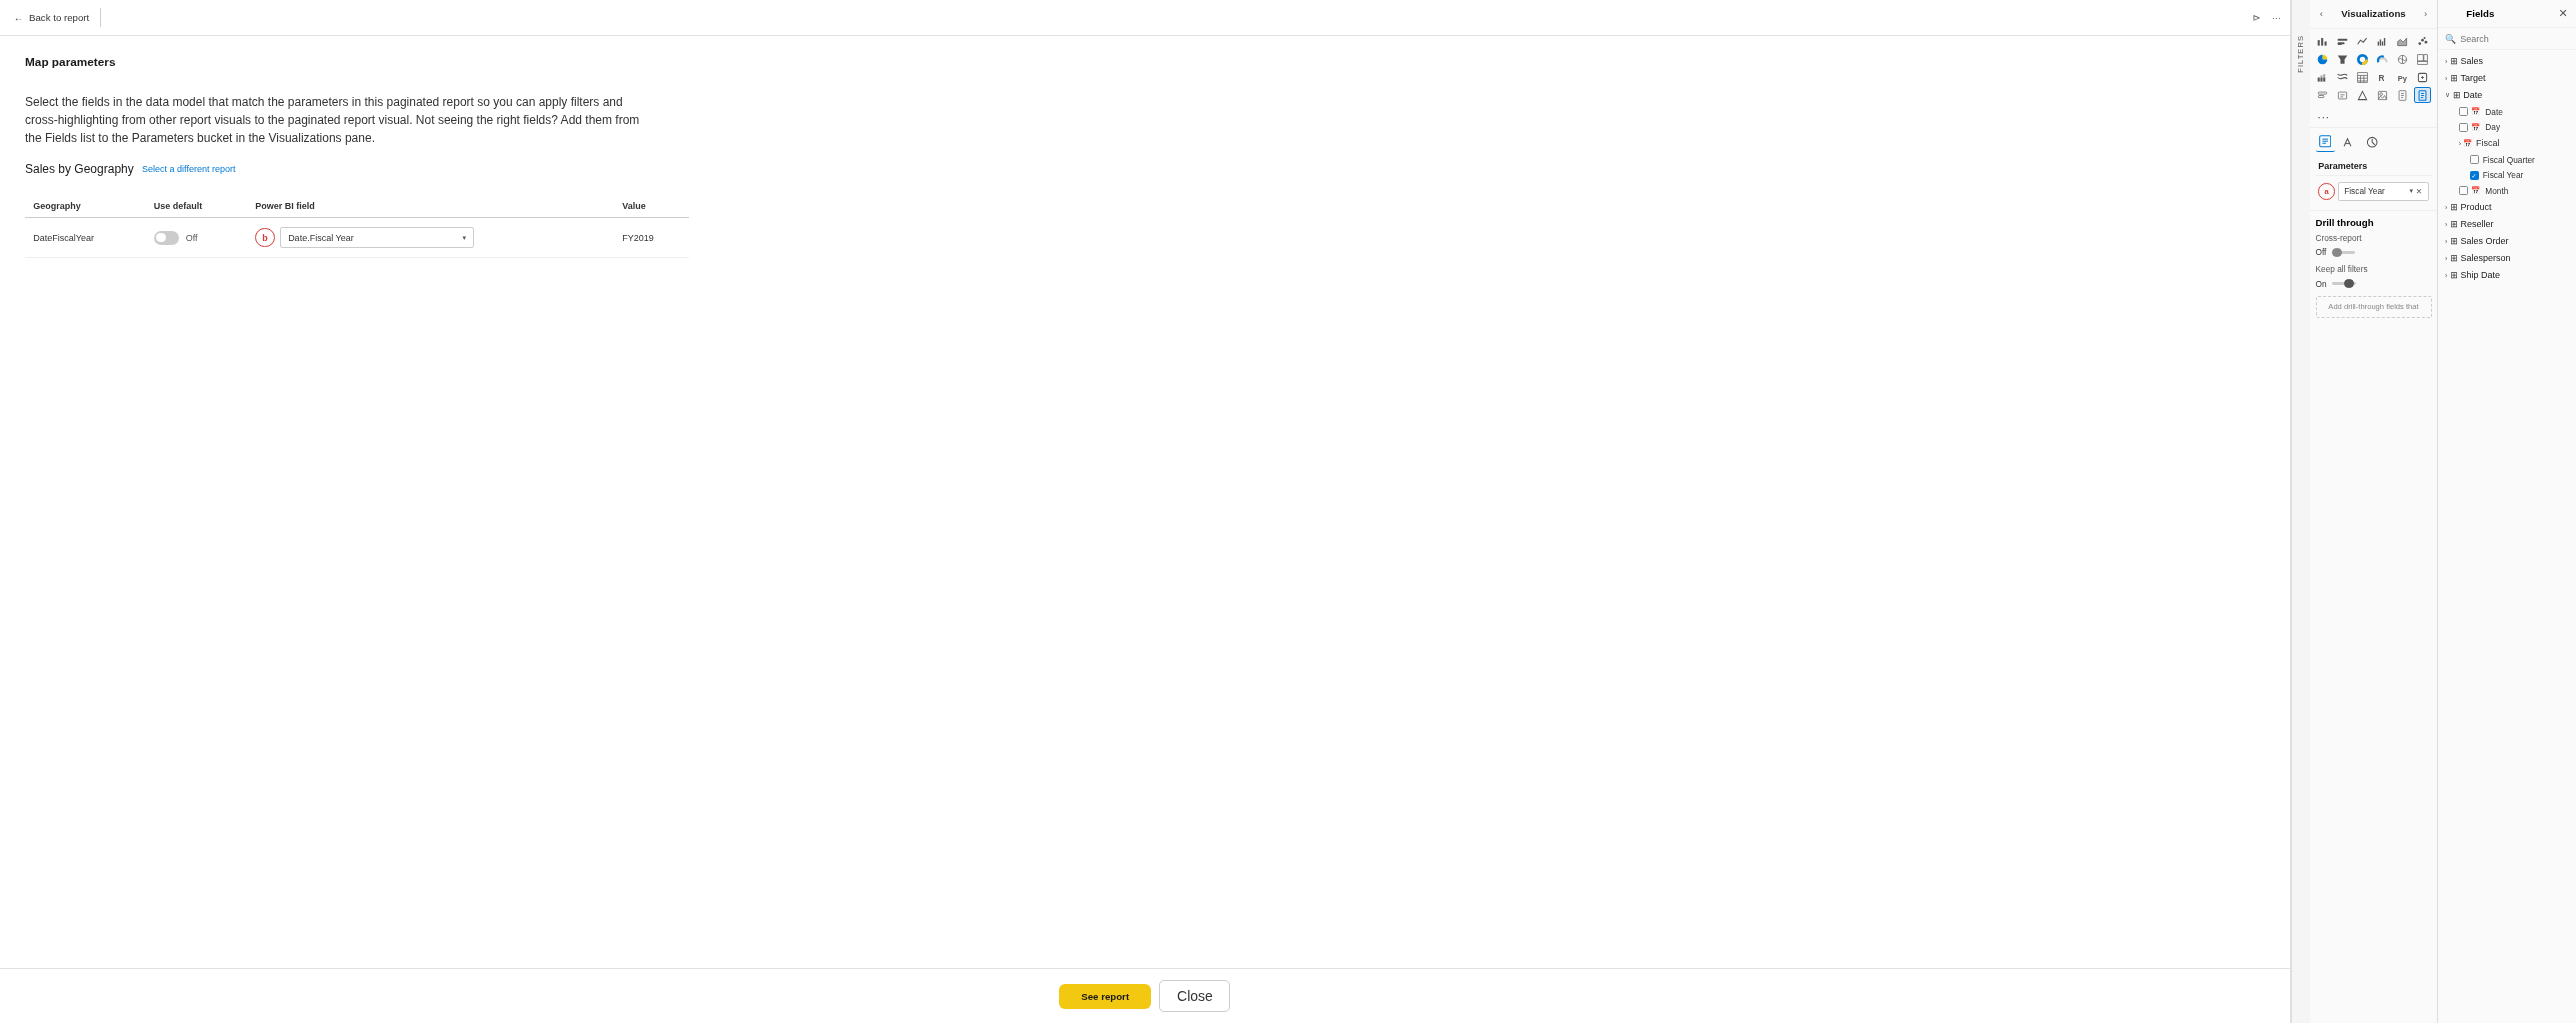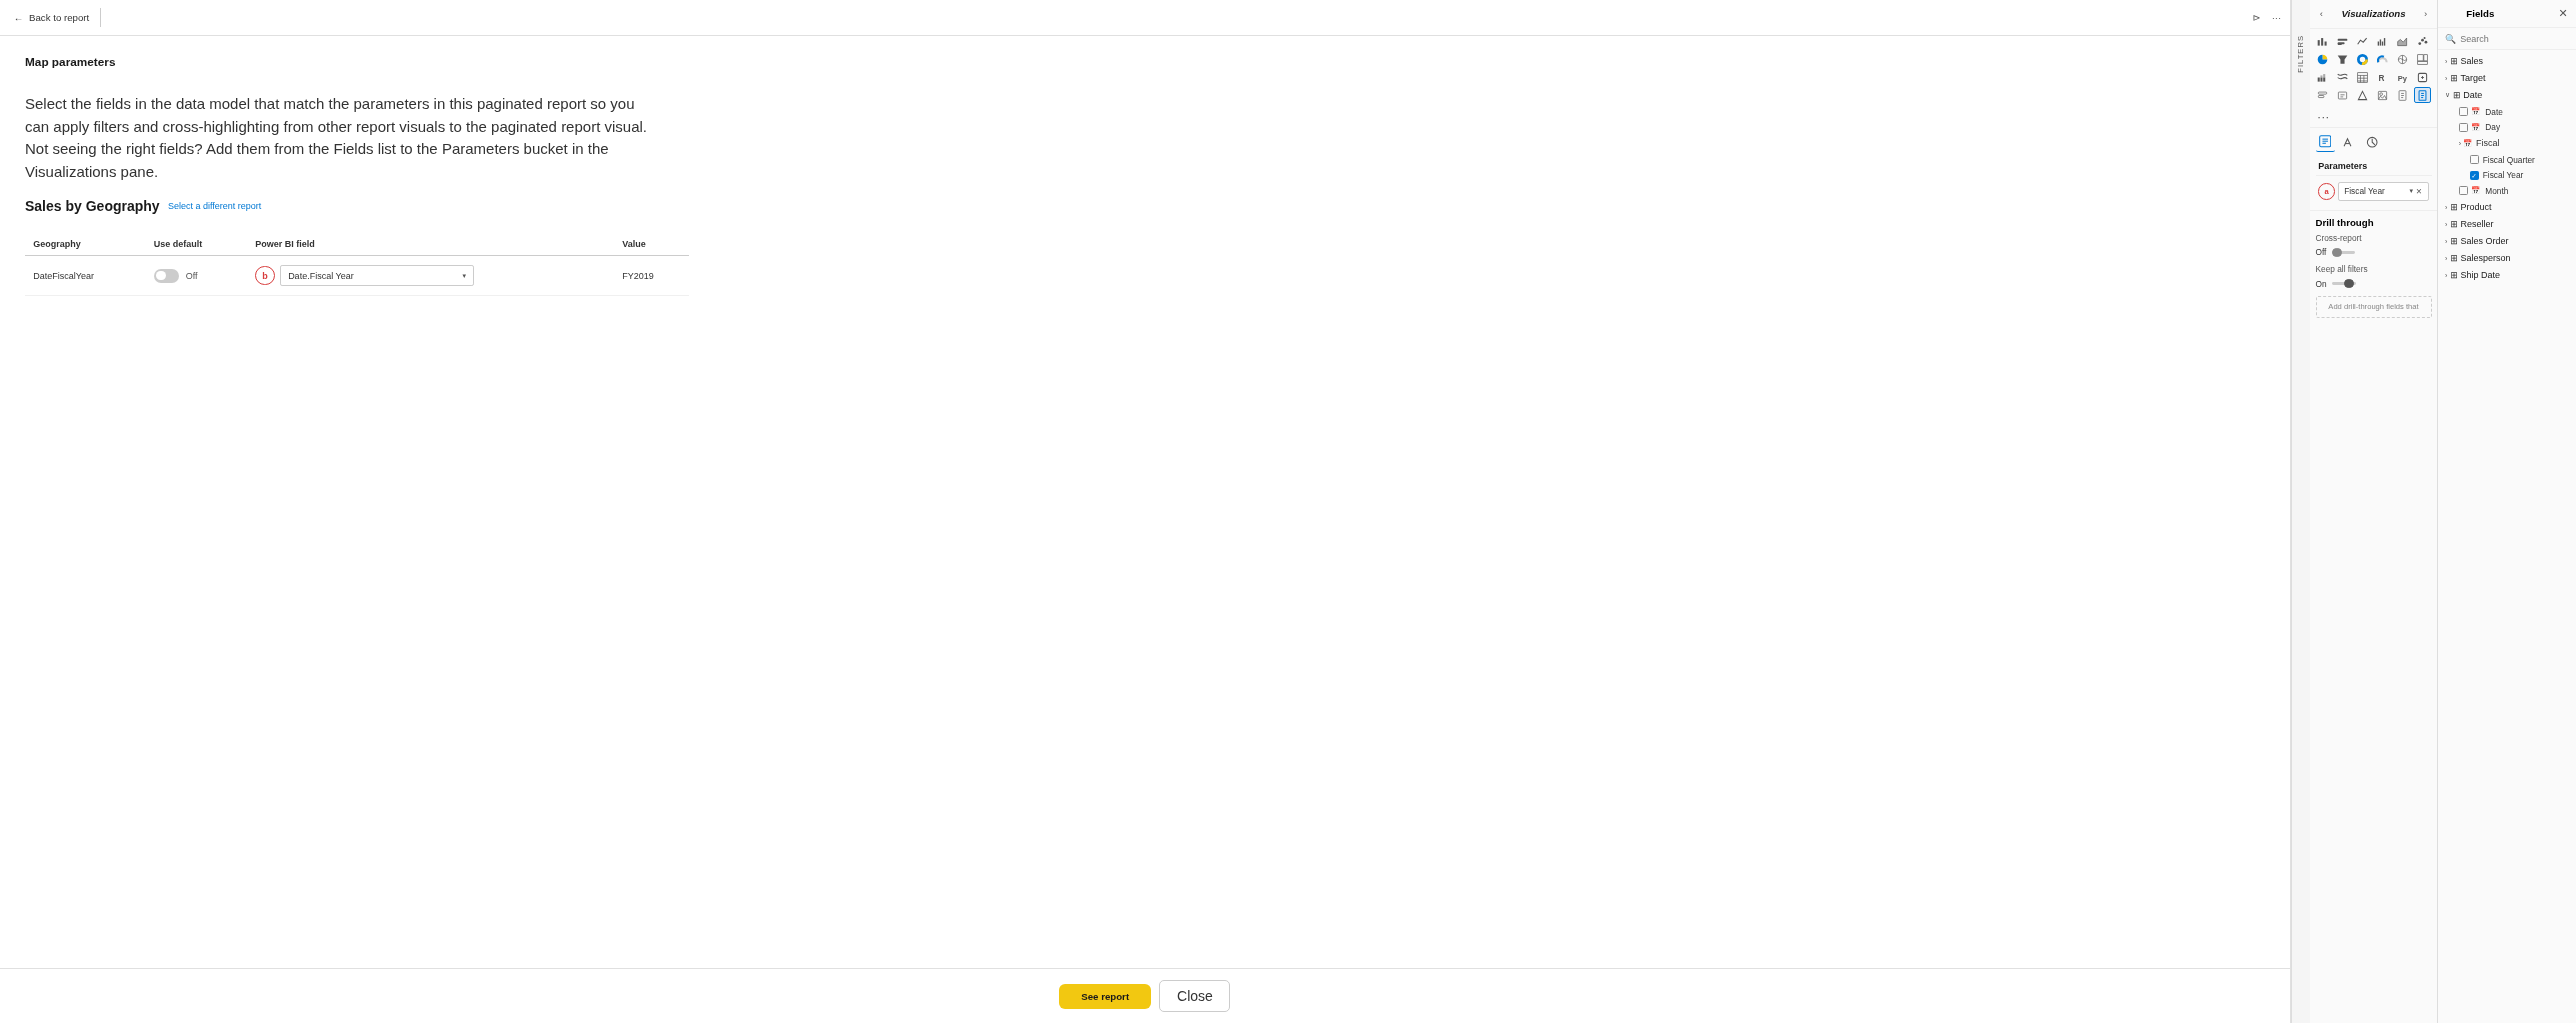--- a/index.html
+++ b/index.html
@@ -64,38 +64,38 @@
     }
 
     .map-params-title {
       font-size: 11.8px;
       font-weight: 700;
       color: #1a1a1a;
       margin-bottom: 9.7px;
     }
 
     .map-params-desc {
-      font-size: 15px;
+      font-size: 12px;
       color: #333;
       line-height: 1.5;
       max-width: 622px;
       margin-bottom: 15px;
       margin-top: 24px;
     }
 
     .report-label-row {
       display: flex;
       align-items: center;
       gap: 8.3px;
       margin-bottom: 19.4px;
     }
 
     .report-name {
-      font-size: 14px;
-      font-weight: 700;
+      font-size: 12px;
+      font-weight: 400;
       color: #1a1a1a;
     }
 
     .select-different-report {
       font-size: 9px;
       color: #0078d4;
       cursor: pointer;
       text-decoration: none;
     }
 
@@ -258,21 +258,20 @@
       align-items: center;
       justify-content: space-between;
       padding: 7px 7px;
       border-bottom: 0.7px solid #eee;
     }
 
     .viz-title {
       font-size: 9.7px;
       font-weight: 600;
       color: #1a1a1a;
-      font-style: italic;
     }
 
     .viz-nav-btn {
       background: none;
       border: none;
       cursor: pointer;
       font-size: 9.7px;
       color: #555;
       padding: 1.4px 2.8px;
     }

